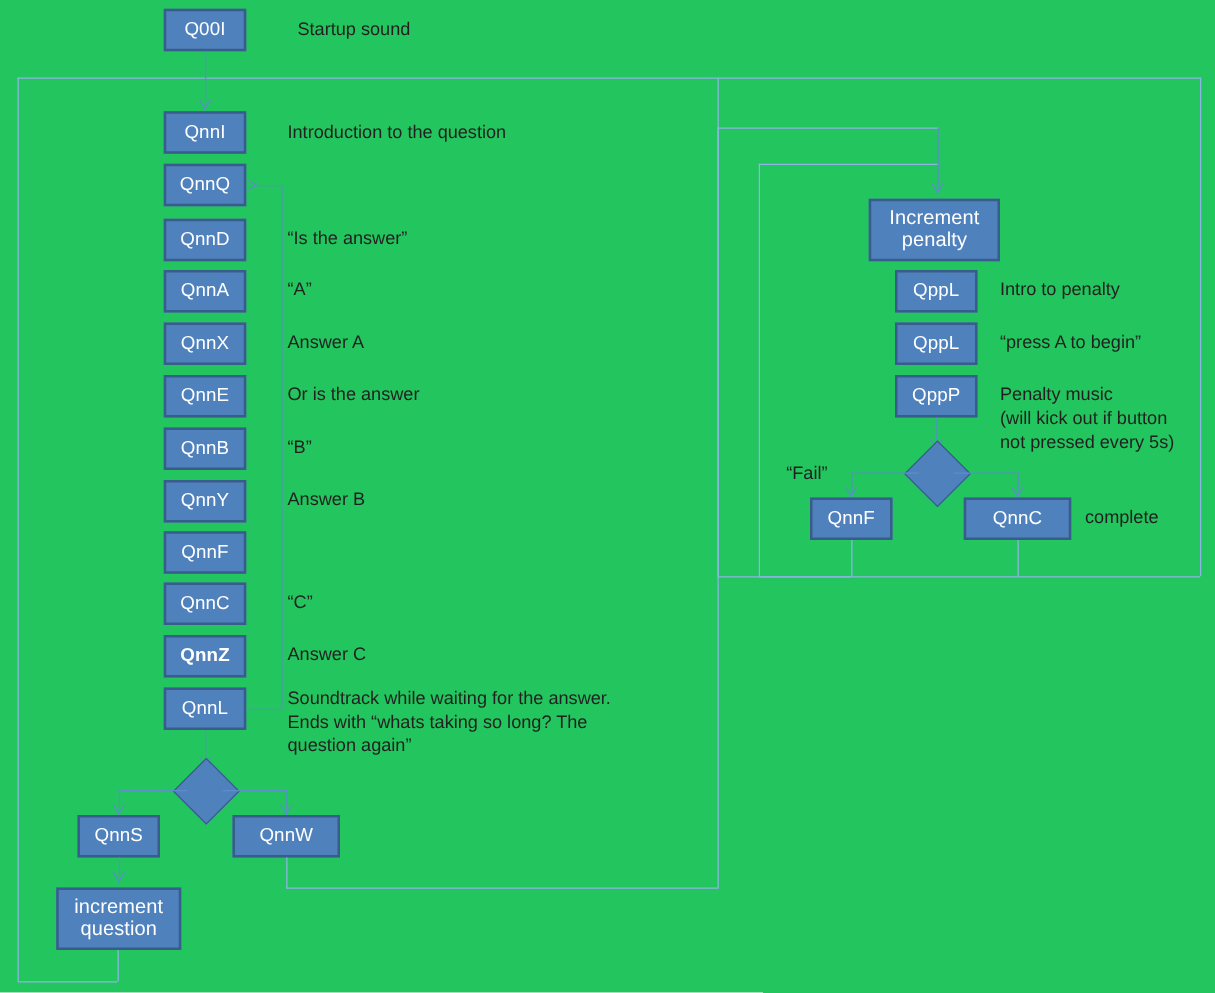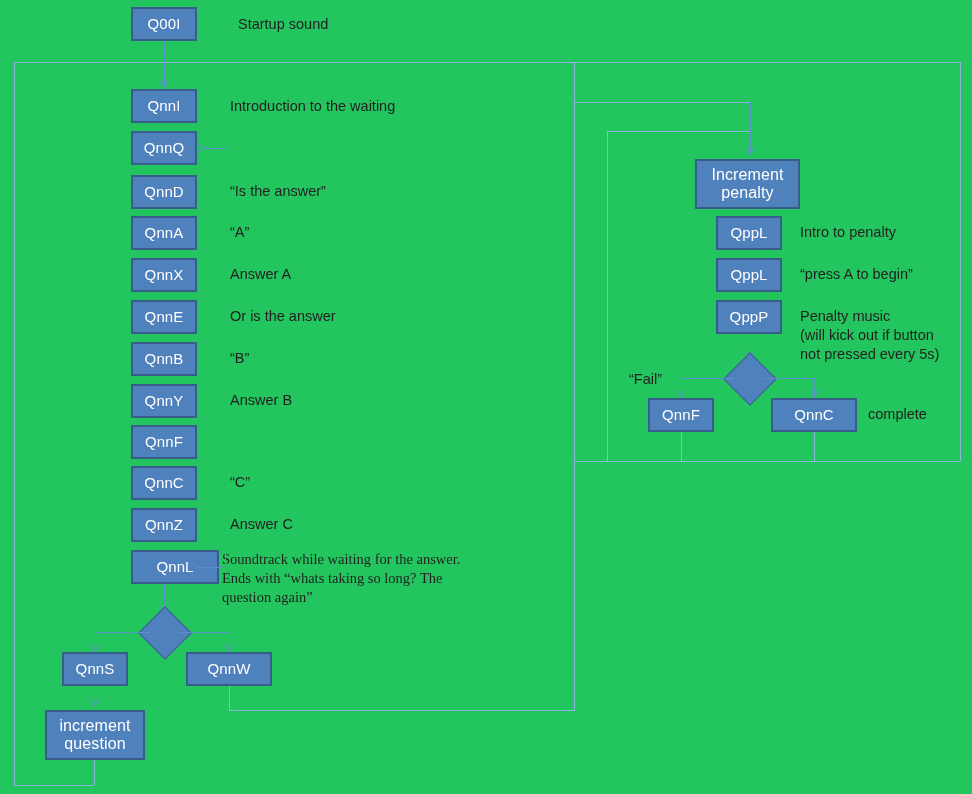--- a/index.html
+++ b/index.html
@@ -110,21 +110,21 @@
   <div class="v-line" style="left:574px; top:62px; height:649px;"></div>
   <div class="h-line" style="left:229px; top:710px; width:345px;"></div>
 
   <div class="node" style="left:131px; top:7px; width:66px; height:34px;">Q00I</div>
   <div class="note" style="left:238px; top:15px; width:200px;">Startup sound</div>
 
   <div class="v-line dark" style="left:164px; top:41px; height:45px;"></div>
   <div class="arrow-down" style="left:158.5px; top:80px;"></div>
 
   <div class="node" style="left:131px; top:89px; width:66px; height:34px;">QnnI</div>
-  <div class="note" style="left:230px; top:97px; width:330px;">Introduction to the waiting</div>
+  <div class="note" style="left:230px; top:97px; width:330px;">Introduction to the question</div>
 
   <div class="node" style="left:131px; top:131px; width:66px; height:34px;">QnnQ</div>
 
   <div class="node" style="left:131px; top:175px; width:66px; height:34px;">QnnD</div>
   <div class="note" style="left:230px; top:182px; width:330px;">“Is the answer”</div>
 
   <div class="node" style="left:131px; top:216px; width:66px; height:34px;">QnnA</div>
   <div class="note" style="left:230px; top:223px; width:330px;">“A”</div>
 
   <div class="node" style="left:131px; top:258px; width:66px; height:34px;">QnnX</div>
@@ -137,25 +137,25 @@
   <div class="note" style="left:230px; top:349px; width:330px;">“B”</div>
 
   <div class="node" style="left:131px; top:384px; width:66px; height:34px;">QnnY</div>
   <div class="note" style="left:230px; top:391px; width:330px;">Answer B</div>
 
   <div class="node" style="left:131px; top:425px; width:66px; height:34px;">QnnF</div>
 
   <div class="node" style="left:131px; top:466px; width:66px; height:34px;">QnnC</div>
   <div class="note" style="left:230px; top:473px; width:330px;">“C”</div>
 
-  <div class="node" style="left:131px; top:508px; width:66px; height:34px;">QnnZ</div>
+  <div class="node" style="left:131px; top:508px; width:66px; height:34px;font-weight:bold;">QnnZ</div>
   <div class="note" style="left:230px; top:515px; width:330px;">Answer C</div>
 
-  <div class="node" style="left:131px; top:550px; width:88px; height:34px;">QnnL</div>
-  <div class="note" style="left:222px; top:550px; width:340px;font-family:Liberation Serif, serif;">Soundtrack while waiting for the answer.
+  <div class="node" style="left:131px; top:550px; width:66px; height:34px;">QnnL</div>
+  <div class="note" style="left:230px; top:550px; width:340px;">Soundtrack while waiting for the answer.
 Ends with “whats taking so long? The
 question again”</div>
 
   <div class="h-line dark" style="left:197px; top:567px; width:28px;"></div>
   <div class="v-line dark" style="left:225px; top:148px; height:419px;"></div>
   <div class="h-line dark" style="left:205px; top:148px; width:20px;"></div>
   <div class="arrow-left" style="left:198px; top:142.5px;"></div>
 
   <div class="v-line dark" style="left:164px; top:584px; height:28px;"></div>
   <div class="arrow-down" style="left:158.5px; top:606px;"></div>

